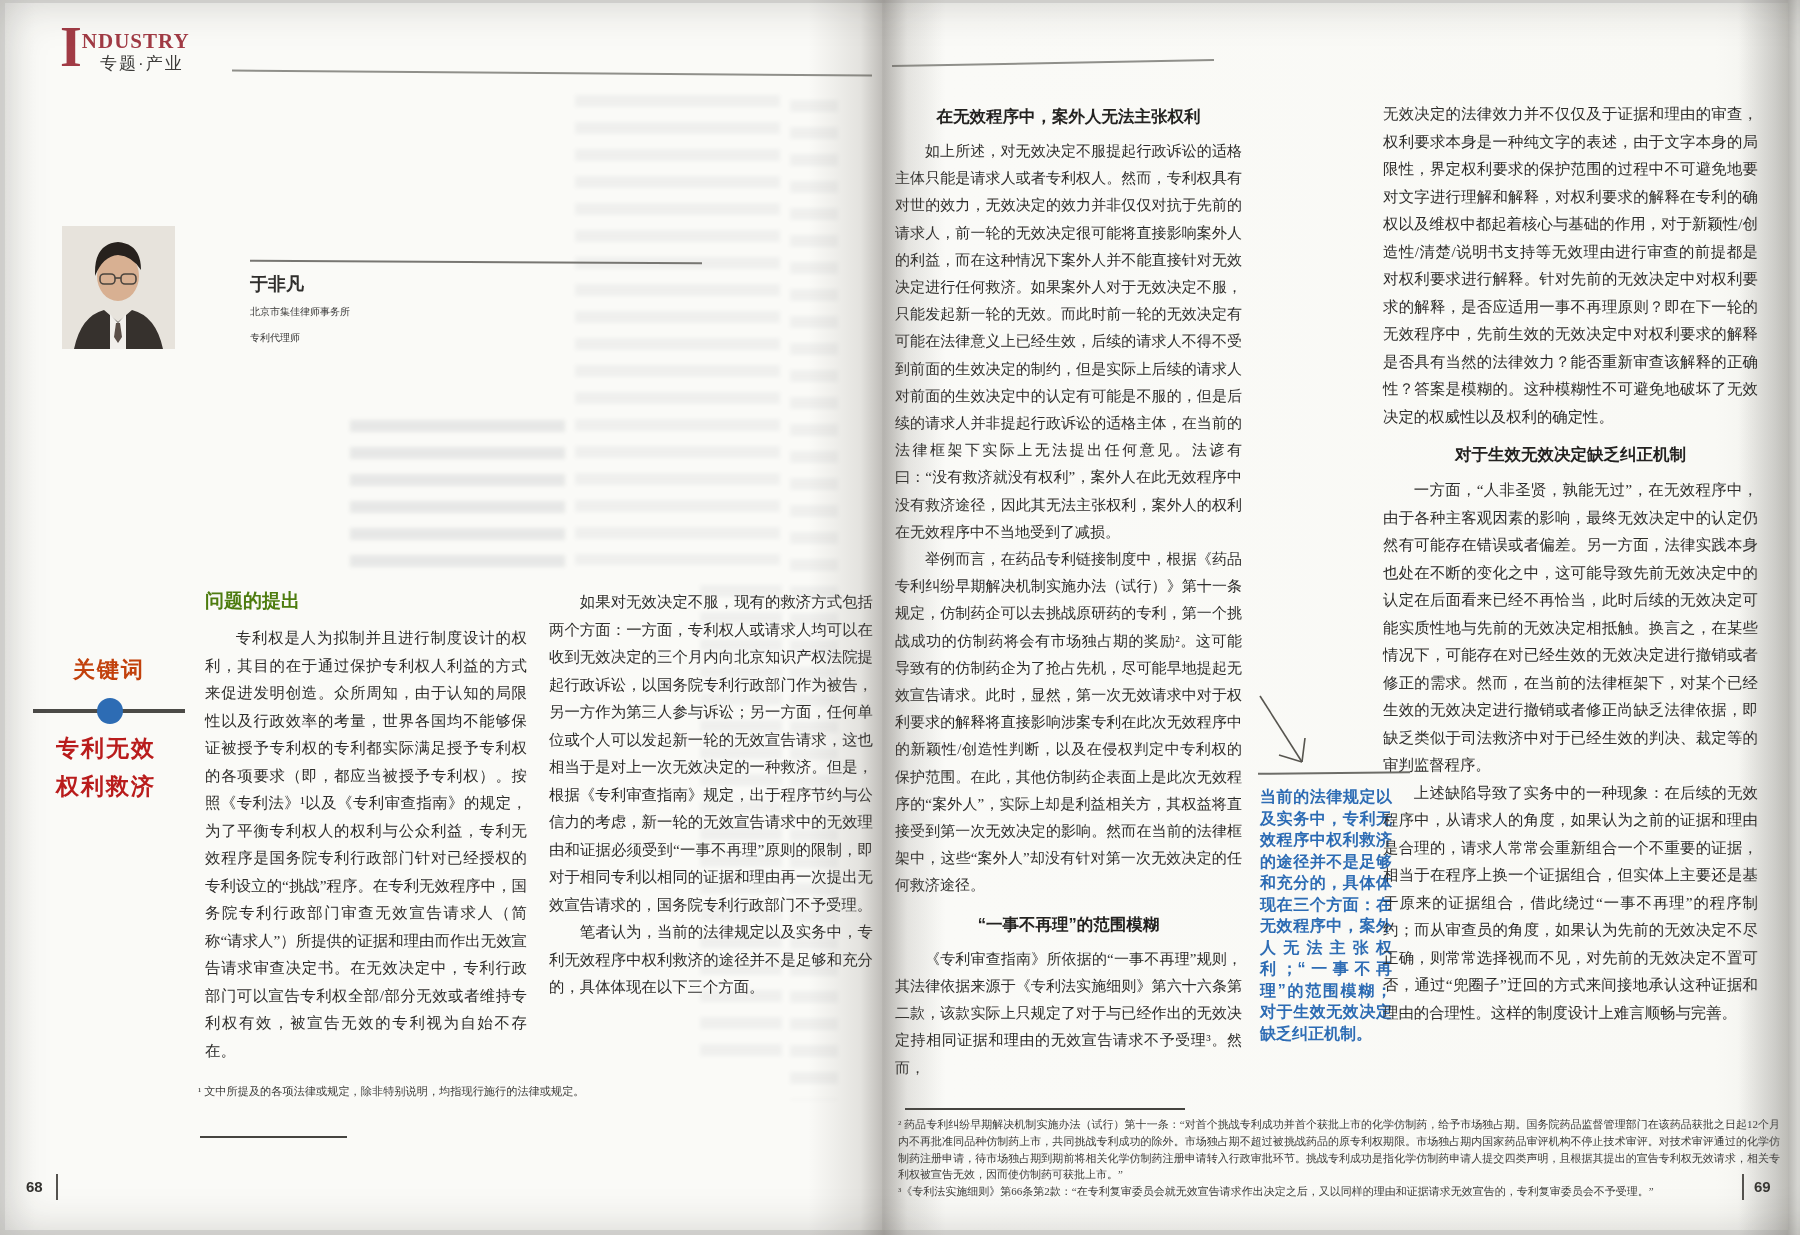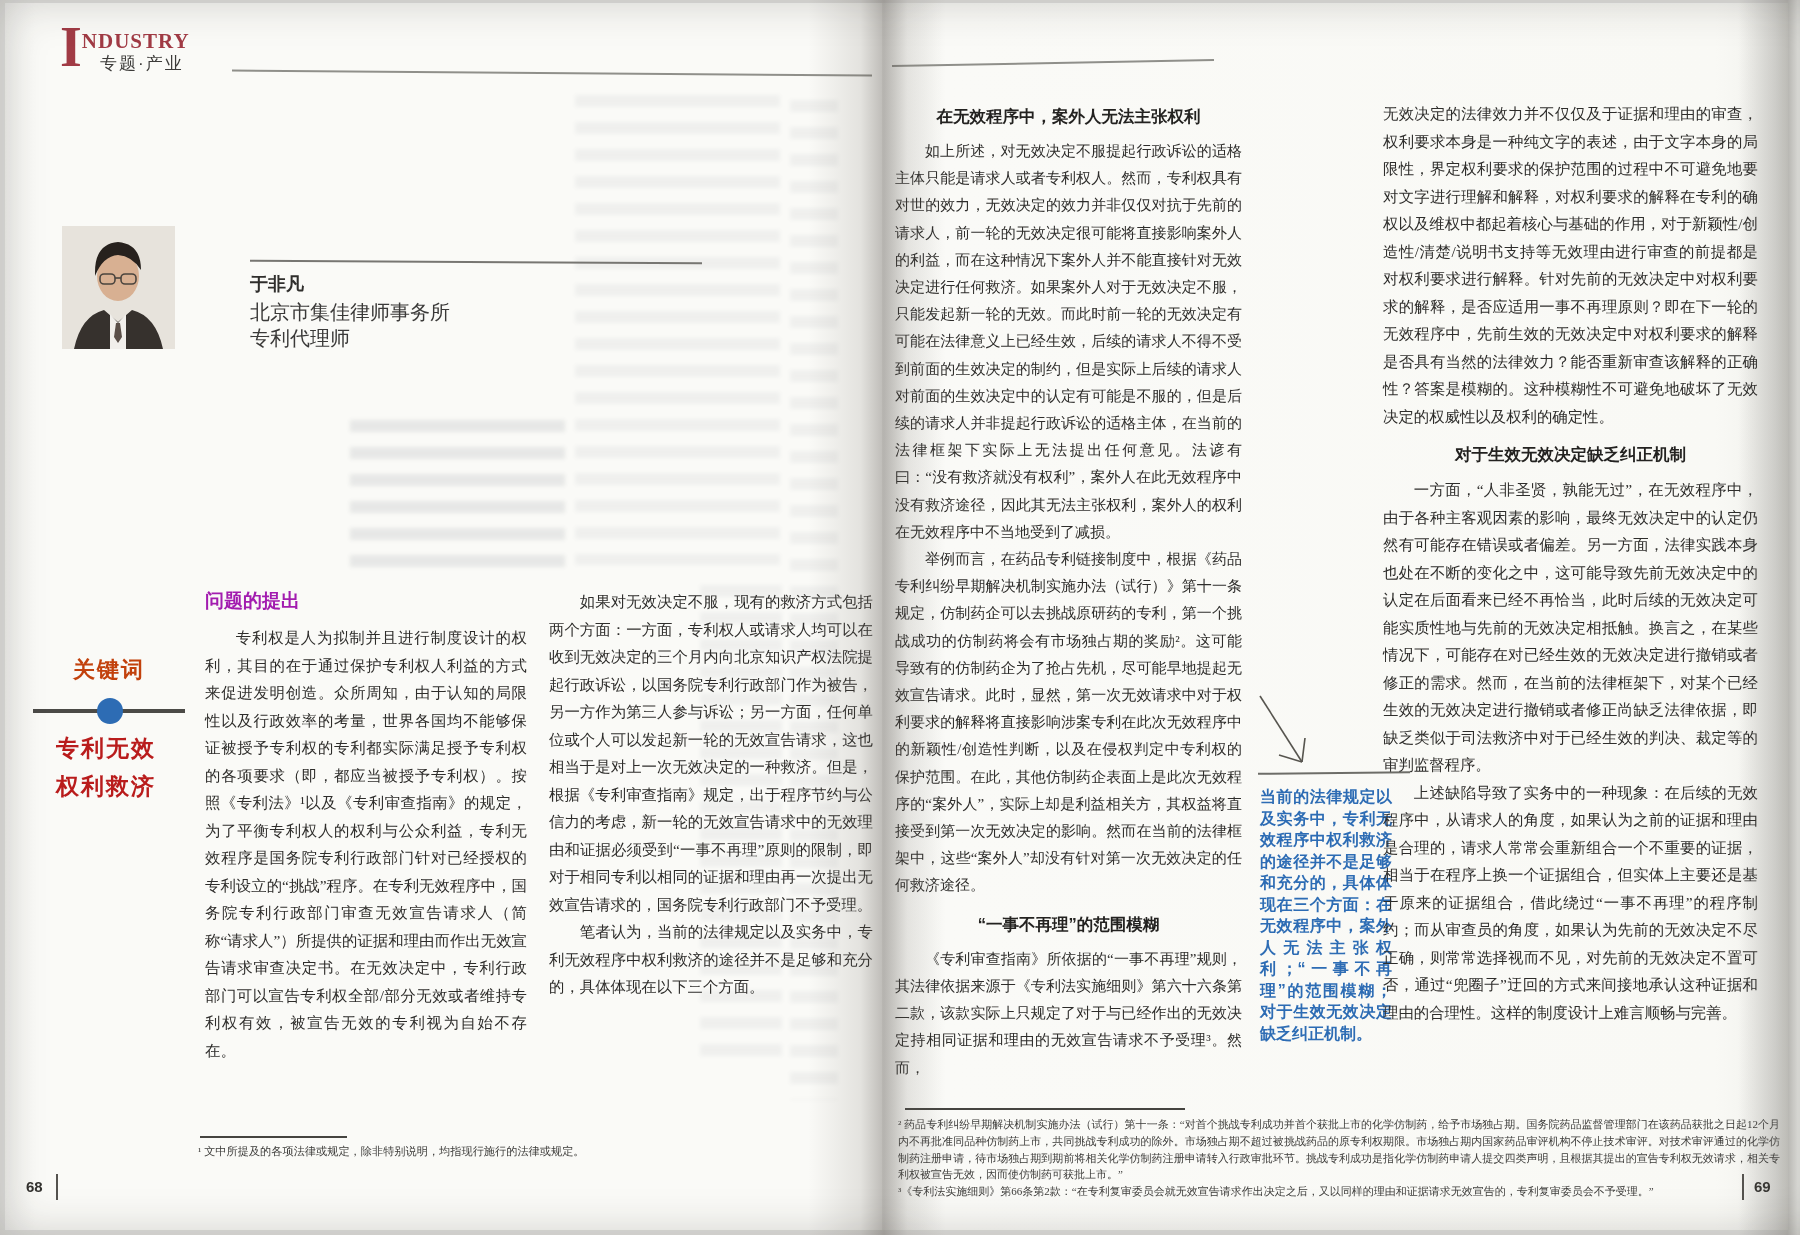--- a/index.html
+++ b/index.html
@@ -25,34 +25,34 @@
   .logo-i{font-size:56px;line-height:50px;font-weight:700;color:var(--accent-red,#a13b45);}
   .logo-rest{font-size:21px;letter-spacing:1px;font-weight:600;color:var(--accent-red,#a13b45);}
   .logo-cn{font-size:17px;letter-spacing:2px;color:#3c3b39;margin-top:3px;}
   .rule{position:absolute;height:1.5px;background:#8f8f8a;}
   .masthead{font-size:17px;color:#4b4a47;text-align:right;line-height:25px;}
   .masthead sup{font-size:10px;}
 
   
   .title{font-size:50px;font-weight:700;letter-spacing:1px;color:#3e3d3b;white-space:nowrap;}
   .author-name{font-size:18px;font-weight:700;color:#2f2e2c;}
-  .author-line{font-size:20px;color:#3a3938;line-height:24px;}
+  .author-line{font-size:10px;color:#3a3938;line-height:24px;}
 
   
   .kw-label{font-size:22px;font-weight:700;color:#c2410c;letter-spacing:2px;}
   .kw-rule{position:absolute;height:4px;background:#4b4a47;}
   .kw-dot{position:absolute;width:26px;height:26px;border-radius:50%;background:var(--accent-blue,#2d6cb4);}
   .kw-item{font-size:23px;font-weight:700;letter-spacing:2px;color:#b91c1c;line-height:38px;}
 
   
   .col{position:absolute;text-align:justify;}
   .bt{font-size:15.4px;line-height:27.5px;text-indent:2em;margin:0;color:#2e2d2b;}
   .bt.noindent{text-indent:0;}
   .colA .bt{font-size:15px;line-height:27.2px;}
-  .h1col{font-size:19px;font-weight:700;color:#a21caf;margin:0 0 10px 0;text-align:left;}
+  .h1col{font-size:19px;font-weight:700;color:#4d7c0f;margin:0 0 10px 0;text-align:left;}
   .hcol{font-size:16.5px;font-weight:700;color:#232220;margin:14px 0 10px 0;text-align:center;}
   .hcol.first{margin-top:0;}
 
   
   .pq{font-size:16px;line-height:21.5px;font-weight:700;color:var(--accent-blue,#2d6cb4);text-align:justify;}
   .pq-rule{position:absolute;height:2px;background:#6d6d68;transform:rotate(-.6deg);}
 
   
   .fn{font-size:11px;line-height:16.8px;color:#3d3c3a;text-align:justify;margin:0;}
   .fn-rule{position:absolute;height:1.5px;background:#454440;}
@@ -114,21 +114,21 @@
     <div class="h1col sans">问题的提出</div>
     <p class="bt">专利权是人为拟制并且进行制度设计的权利，其目的在于通过保护专利权人利益的方式来促进发明创造。众所周知，由于认知的局限性以及行政效率的考量，世界各国均不能够保证被授予专利权的专利都实际满足授予专利权的各项要求（即，都应当被授予专利权）。按照《专利法》¹以及《专利审查指南》的规定，为了平衡专利权人的权利与公众利益，专利无效程序是国务院专利行政部门针对已经授权的专利设立的“挑战”程序。在专利无效程序中，国务院专利行政部门审查无效宣告请求人（简称“请求人”）所提供的证据和理由而作出无效宣告请求审查决定书。在无效决定中，专利行政部门可以宣告专利权全部/部分无效或者维持专利权有效，被宣告无效的专利视为自始不存在。</p>
   </div>
 
   <div class="col" style="left:549px;top:588px;width:324px;">
     <p class="bt">如果对无效决定不服，现有的救济方式包括两个方面：一方面，专利权人或请求人均可以在收到无效决定的三个月内向北京知识产权法院提起行政诉讼，以国务院专利行政部门作为被告，另一方作为第三人参与诉讼；另一方面，任何单位或个人可以发起新一轮的无效宣告请求，这也相当于是对上一次无效决定的一种救济。但是，根据《专利审查指南》规定，出于程序节约与公信力的考虑，新一轮的无效宣告请求中的无效理由和证据必须受到“一事不再理”原则的限制，即对于相同专利以相同的证据和理由再一次提出无效宣告请求的，国务院专利行政部门不予受理。</p>
     <p class="bt">笔者认为，当前的法律规定以及实务中，专利无效程序中权利救济的途径并不是足够和充分的，具体体现在以下三个方面。</p>
   </div>
 
   <div class="fn-rule" style="left:200px;top:1136px;width:147px;"></div>
-  <div class="abs fn-left" style="left:198px;top:1144px;">¹ 文中所提及的各项法律或规定，除非特别说明，均指现行施行的法律或规定。</div>
+  <div class="abs fn-left" style="left:198px;top:1084px;">¹ 文中所提及的各项法律或规定，除非特别说明，均指现行施行的法律或规定。</div>
 
   <div class="col colA" style="left:895px;top:106px;width:347px;">
     <div class="hcol sans first">在无效程序中，案外人无法主张权利</div>
     <p class="bt">如上所述，对无效决定不服提起行政诉讼的适格主体只能是请求人或者专利权人。然而，专利权具有对世的效力，无效决定的效力并非仅仅对抗于先前的请求人，前一轮的无效决定很可能将直接影响案外人的利益，而在这种情况下案外人并不能直接针对无效决定进行任何救济。如果案外人对于无效决定不服，只能发起新一轮的无效。而此时前一轮的无效决定有可能在法律意义上已经生效，后续的请求人不得不受到前面的生效决定的制约，但是实际上后续的请求人对前面的生效决定中的认定有可能是不服的，但是后续的请求人并非提起行政诉讼的适格主体，在当前的法律框架下实际上无法提出任何意见。法谚有曰：“没有救济就没有权利”，案外人在此无效程序中没有救济途径，因此其无法主张权利，案外人的权利在无效程序中不当地受到了减损。</p>
     <p class="bt">举例而言，在药品专利链接制度中，根据《药品专利纠纷早期解决机制实施办法（试行）》第十一条规定，仿制药企可以去挑战原研药的专利，第一个挑战成功的仿制药将会有市场独占期的奖励²。这可能导致有的仿制药企为了抢占先机，尽可能早地提起无效宣告请求。此时，显然，第一次无效请求中对于权利要求的解释将直接影响涉案专利在此次无效程序中的新颖性/创造性判断，以及在侵权判定中专利权的保护范围。在此，其他仿制药企表面上是此次无效程序的“案外人”，实际上却是利益相关方，其权益将直接受到第一次无效决定的影响。然而在当前的法律框架中，这些“案外人”却没有针对第一次无效决定的任何救济途径。</p>
     <div class="hcol sans">“一事不再理”的范围模糊</div>
     <p class="bt">《专利审查指南》所依据的“一事不再理”规则，其法律依据来源于《专利法实施细则》第六十六条第二款，该款实际上只规定了对于与已经作出的无效决定持相同证据和理由的无效宣告请求不予受理³。然而，</p>
   </div>
 
   <div class="abs" style="left:1258px;top:692px;width:56px;height:80px;">

